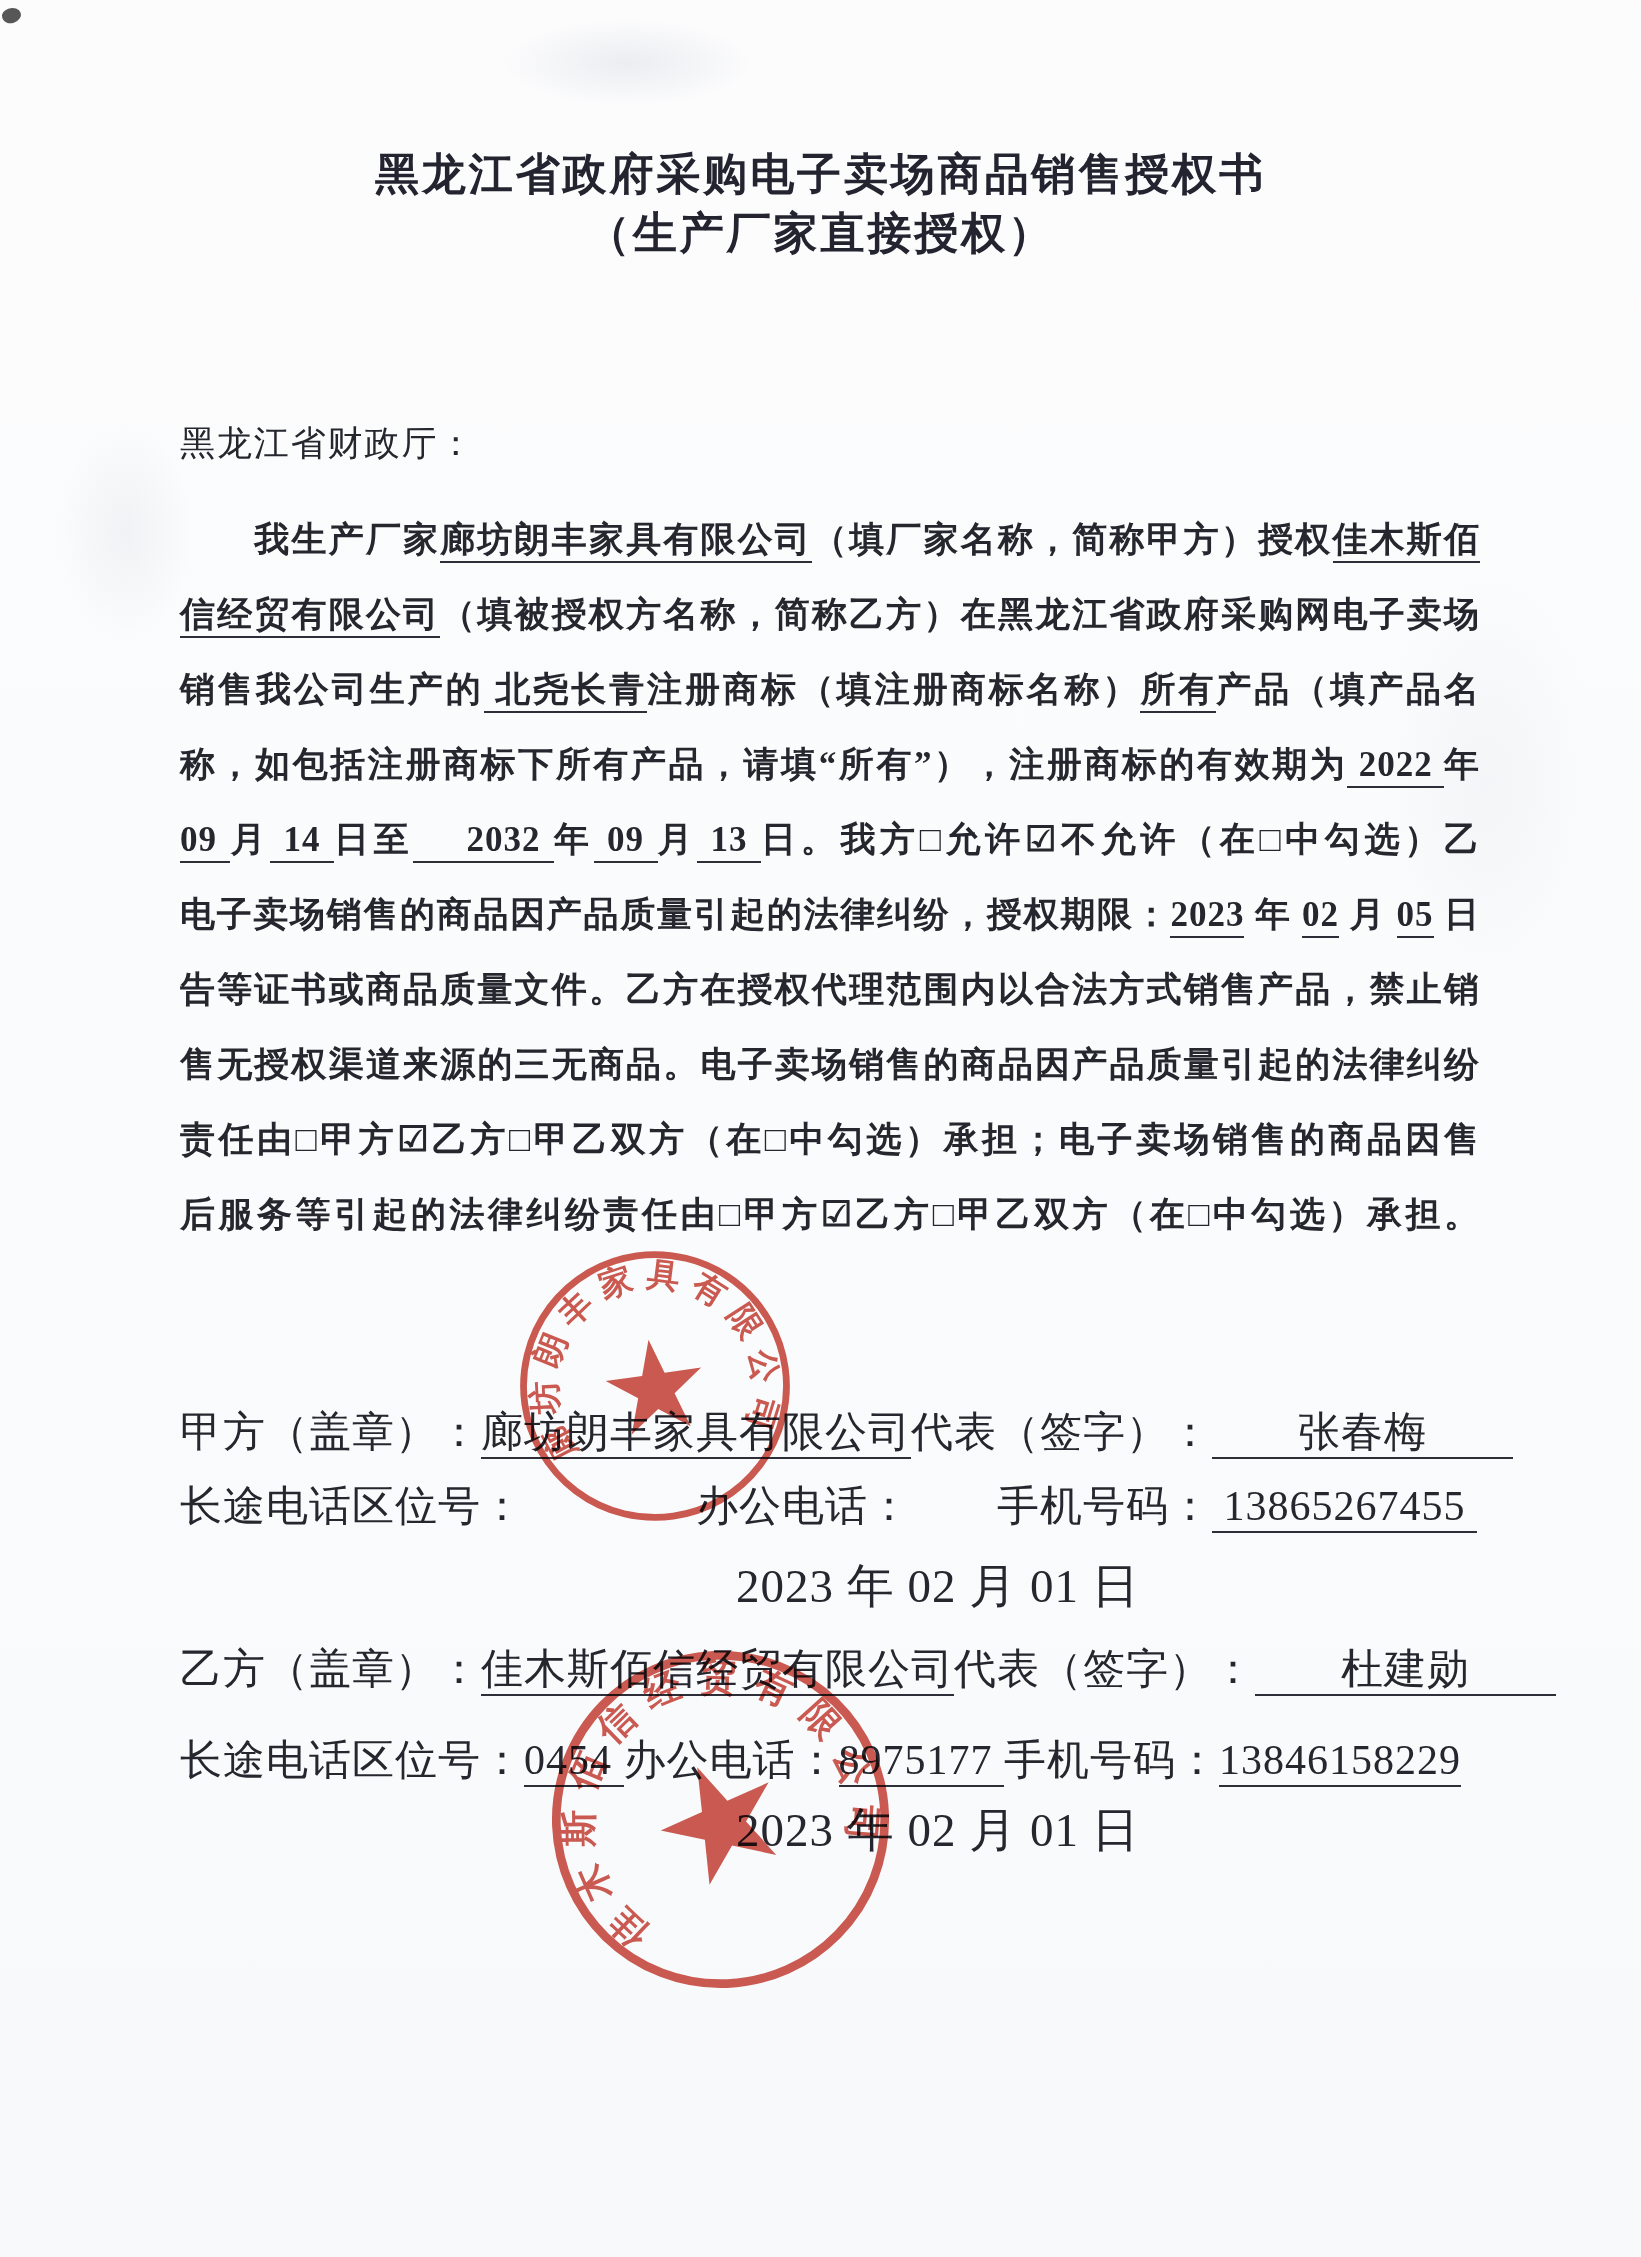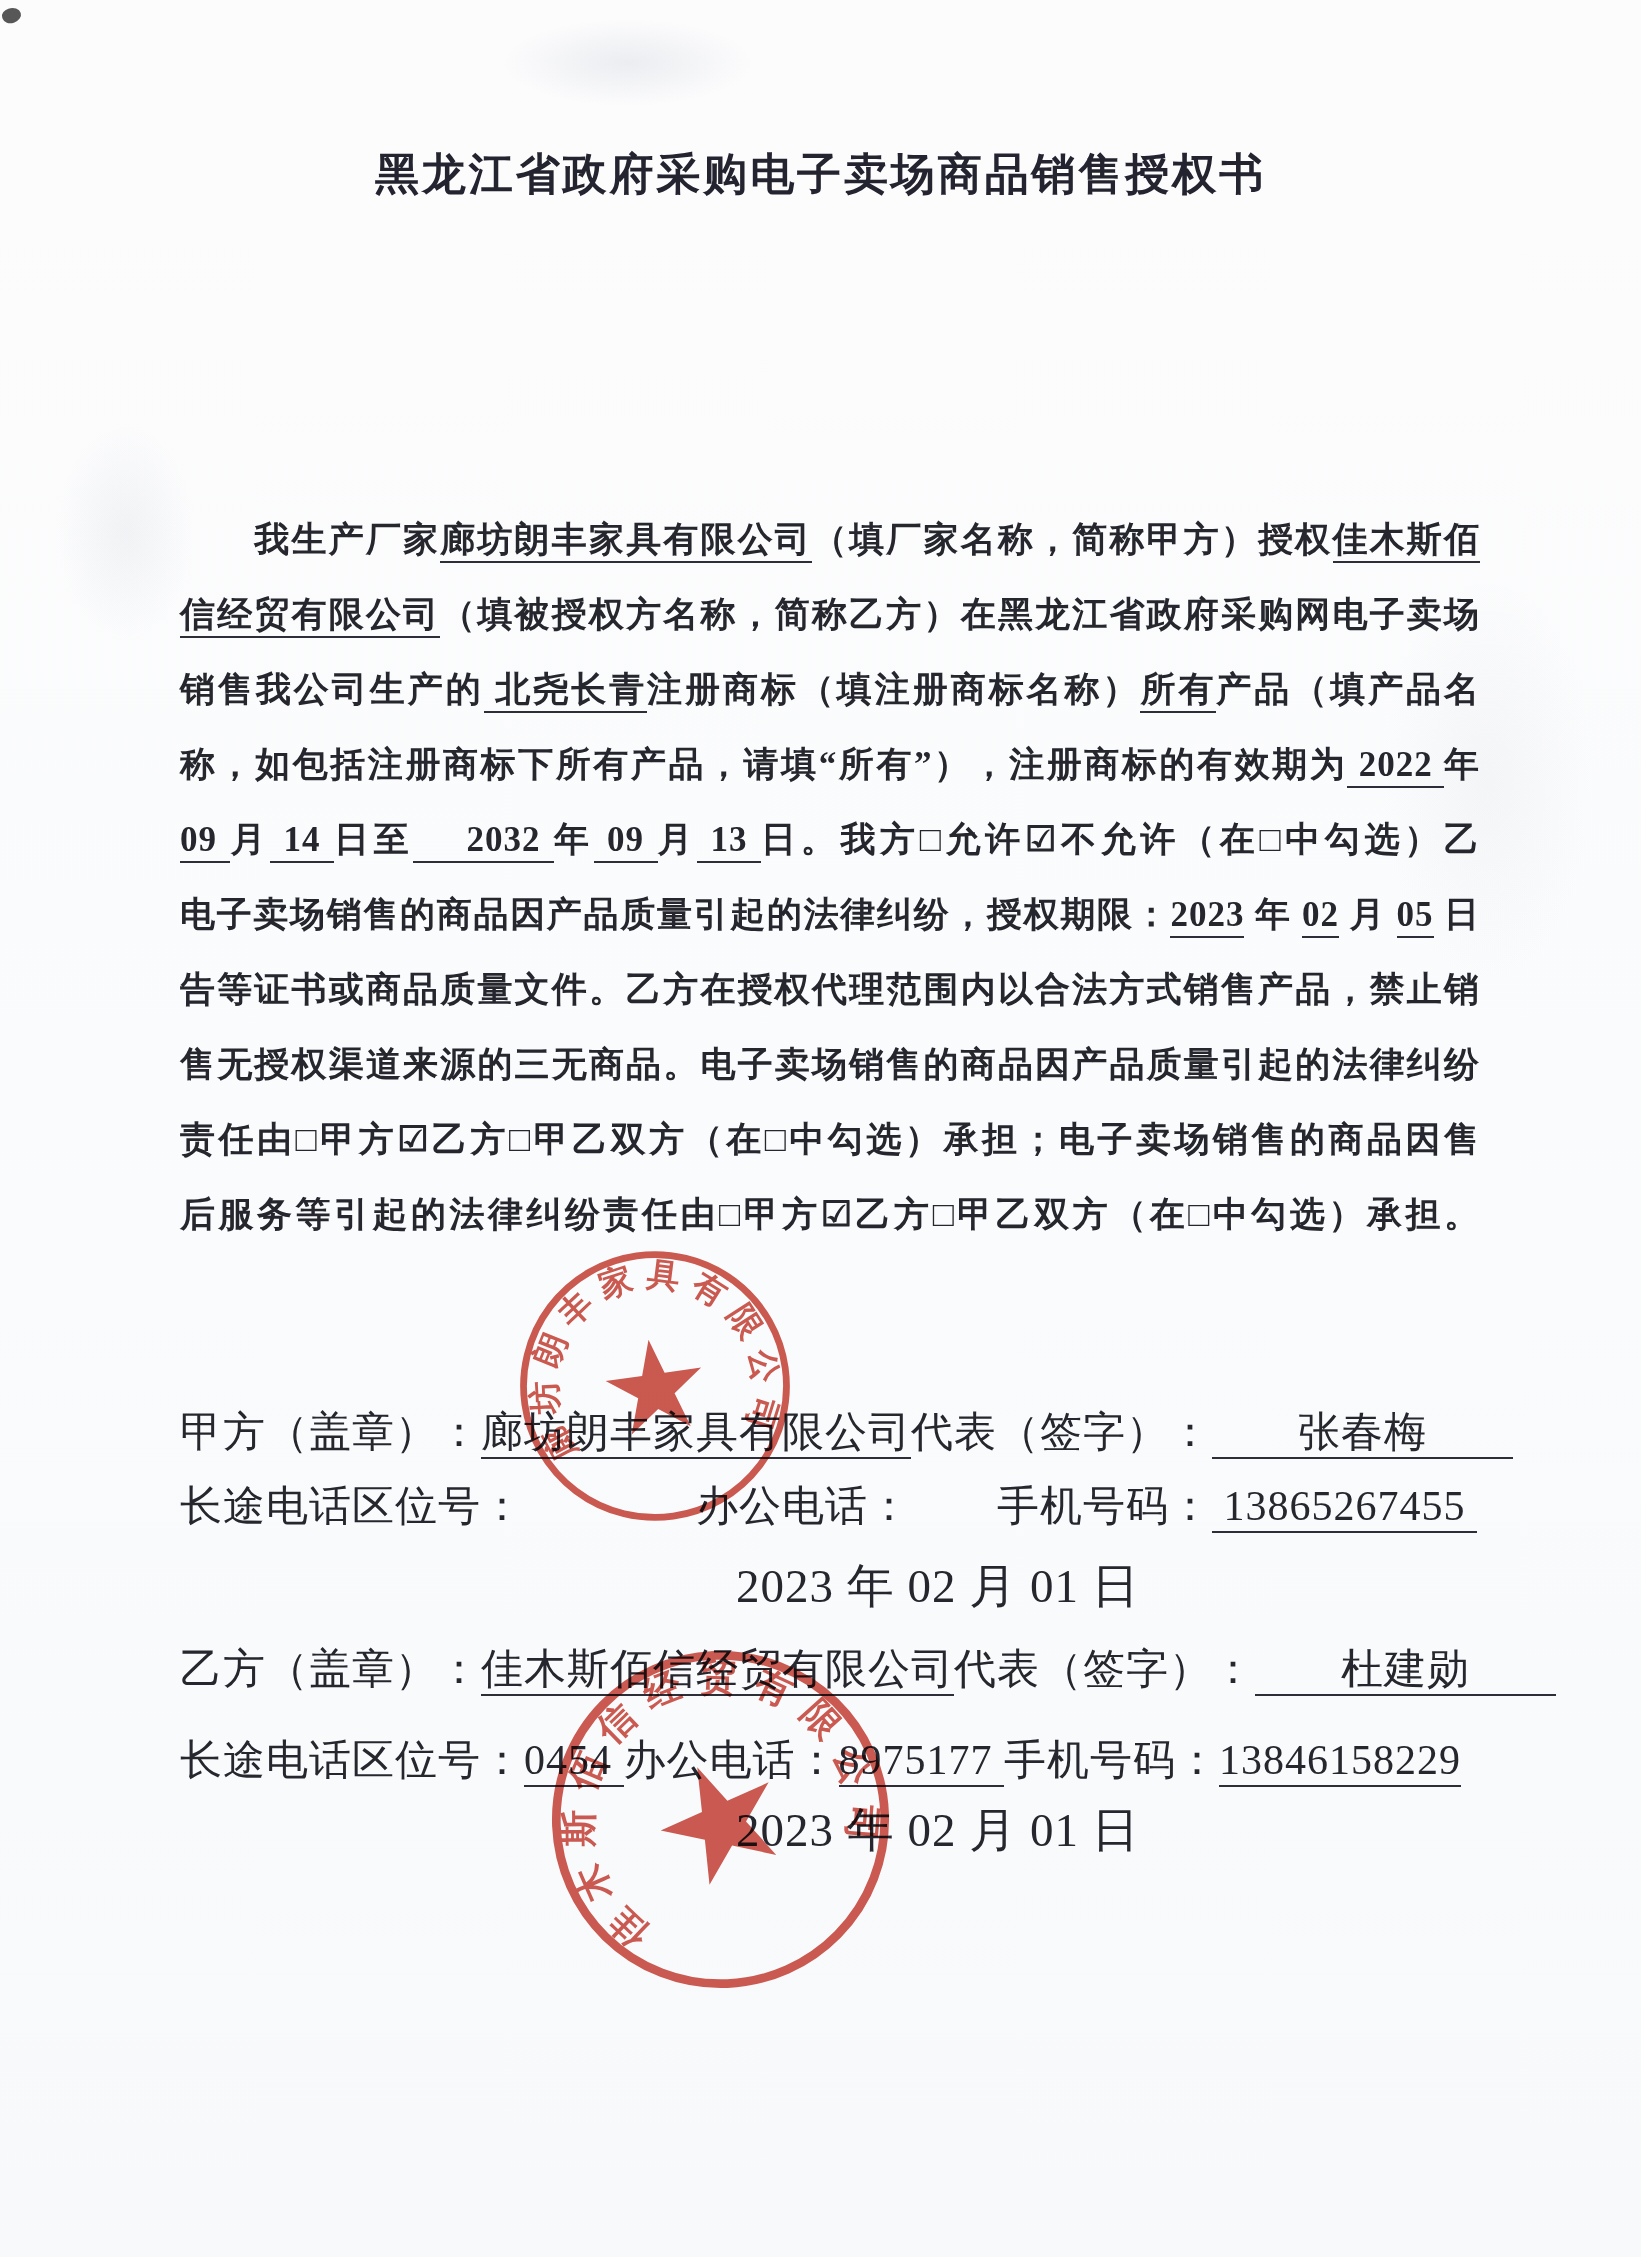--- a/index.html
+++ b/index.html
@@ -72,22 +72,24 @@
 
 <div class="page">
 
   <div class="corner-mark"></div>
   <div class="smudge s1"></div>
   <div class="smudge s2"></div>
   <div class="smudge s3"></div>
 
   <div class="title-block">
     <div class="title-line">黑龙江省政府采购电子卖场商品销售授权书</div>
+    <div class="title-line">（生产厂家直接授权）</div>
   </div>
 
+  <div class="salutation">黑龙江省财政厅：</div>
 
   <div class="body-lines">
     <div class="tline"><span>　　我生产厂家</span><span class="u">廊坊朗丰家具有限公司</span><span>（填厂家名称，简称甲方）授权</span><span class="u">佳木斯佰</span></div>
     <div class="tline"><span class="u">信经贸有限公司</span><span>（填被授权方名称，简称乙方）在黑龙江省政府采购网电子卖场</span></div>
     <div class="tline"><span>销售我公司生产的</span><span class="u"> 北尧长青</span><span>注册商标（填注册商标名称）</span><span class="u">所有</span><span>产品（填产品名</span></div>
     <div class="tline"><span>称，如包括注册商标下所有产品，请填“所有”），注册商标的有效期为</span><span class="u"> 2022 </span><span>年</span></div>
     <div class="tline"><span class="u">09 </span><span>月</span><span class="u"> 14 </span><span>日至</span><span class="u">　 2032 </span><span>年</span><span class="u"> 09 </span><span>月</span><span class="u"> 13 </span><span>日。我方□允许☑不允许（在□中勾选）乙</span></div>
     <div class="tline"><span>电子卖场销售的商品因产品质量引起的法律纠纷，授权期限：</span><span class="u">2023</span><span> 年 </span><span class="u">02</span><span> 月 </span><span class="u">05</span><span> 日</span></div>
     <div class="tline"><span>告等证书或商品质量文件。乙方在授权代理范围内以合法方式销售产品，禁止销</span></div>
     <div class="tline"><span>售无授权渠道来源的三无商品。电子卖场销售的商品因产品质量引起的法律纠纷</span></div>

